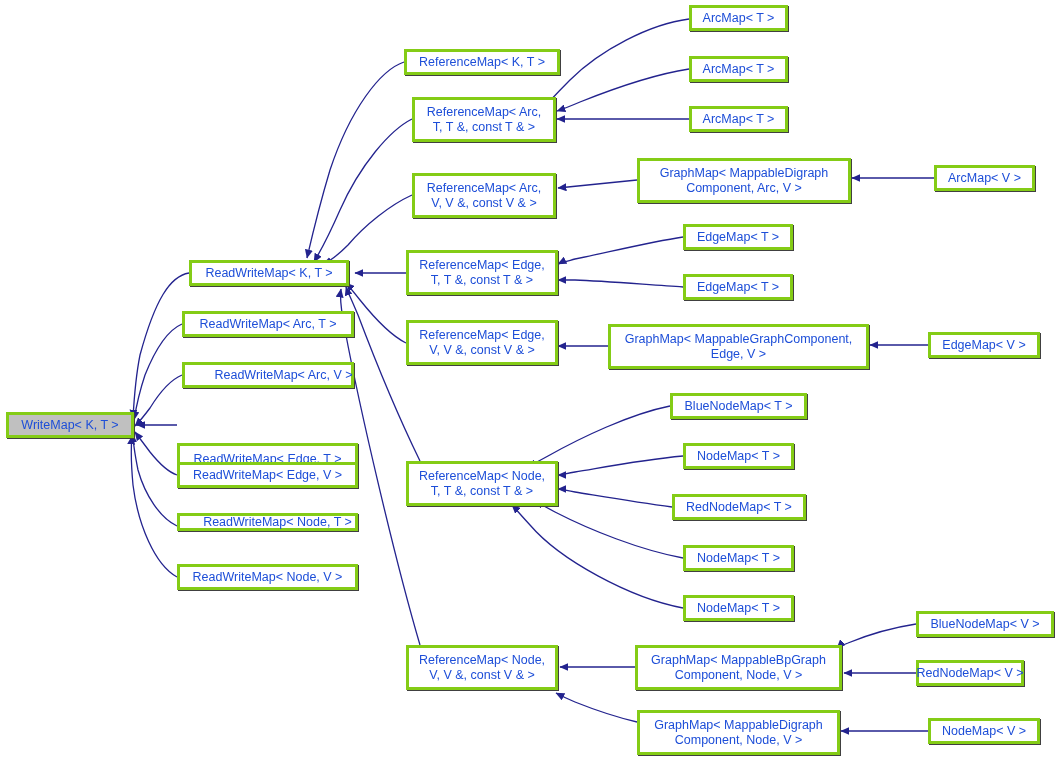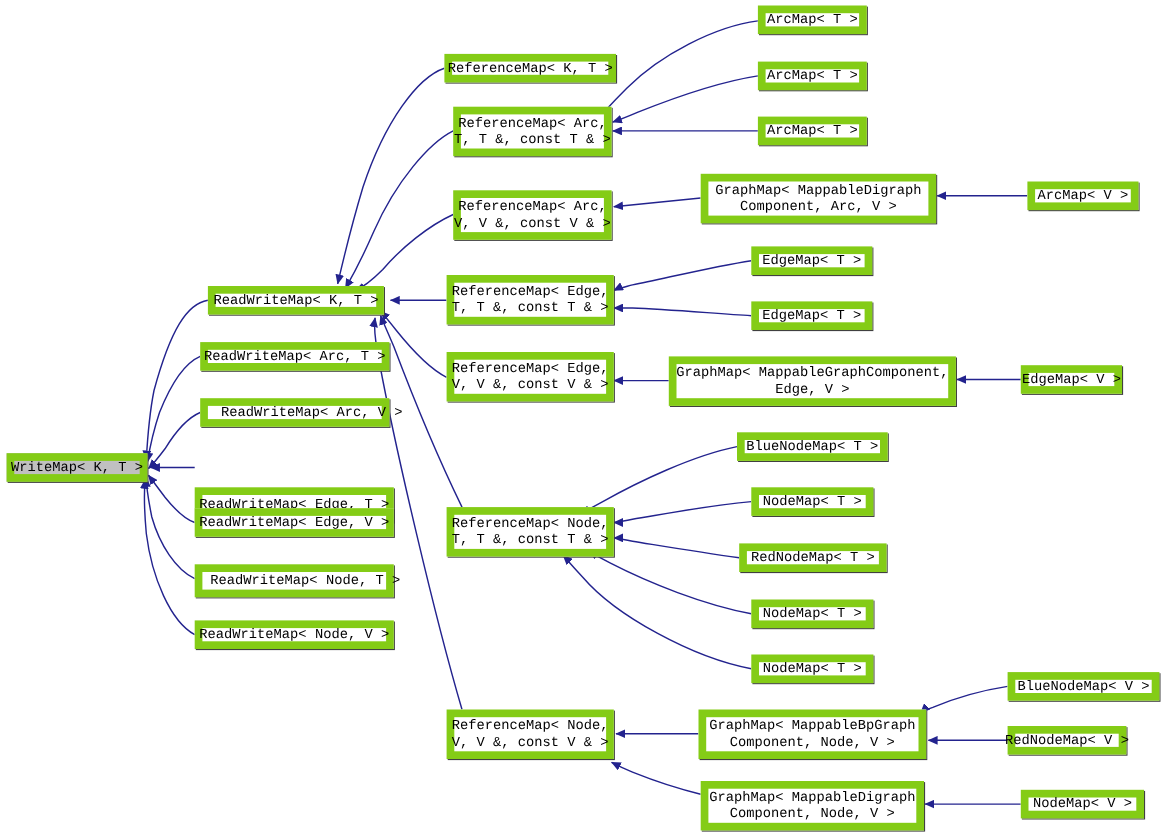--- a/index.html
+++ b/index.html
@@ -21,33 +21,32 @@
     position: absolute;
     left: 0;
     top: 0;
     width: 1059px;
     height: 757px;
     pointer-events: none;
   }
   .node {
     position: absolute;
     box-sizing: border-box;
-    border: 7px solid #84cc16;
+    border: 3px solid #84cc16;
     background: #ffffff;
-    color: #000000;
+    color: #1d4ed8;
     font-size: 12.5px;
     line-height: 15px;
     text-align: center;
     display: flex;
     align-items: center;
     justify-content: center;
     white-space: pre;
     z-index: 5;
     box-shadow: 1px 1px 0 0 #404040;
-    font-family: Liberation Mono, monospace;
   }
   .node.highlight {
     background: #c0c0c0;
   }
 </style>
 </head>
 <body>
 
 <div id="diagram">
   <svg id="edges" width="1059" height="757" viewBox="0 0 1059 757" xmlns="http://www.w3.org/2000/svg">
@@ -92,21 +91,21 @@
         <path d="M 928,731 L 841,731" fill="none" stroke="#23238e" stroke-width="1.3" marker-end="url(#arrowhead)"></path>
       </g>
   </svg>
   <div id="node-layer">
       <div class="node highlight" style="left: 6px; top: 412px; width: 128px; height: 26px;">WriteMap&lt; K, T &gt;</div>
       <div class="node" style="left: 189px; top: 260px; width: 160px; height: 26px;">ReadWriteMap&lt; K, T &gt;</div>
       <div class="node" style="left: 182px; top: 311px; width: 172px; height: 26px; text-align: right;">ReadWriteMap&lt; Arc, T &gt;</div>
       <div class="node" style="left: 182px; top: 362px; width: 172px; height: 26px; padding-left: 31px;">ReadWriteMap&lt; Arc, V &gt;</div>
       <div class="node" style="left: 177px; top: 412px; width: 181px; height: 32px; margin-top: 31px;">ReadWriteMap&lt; Edge, T &gt;</div>
       <div class="node" style="left: 177px; top: 462px; width: 181px; height: 26px;">ReadWriteMap&lt; Edge, V &gt;</div>
-      <div class="node" style="left: 177px; top: 513px; width: 181px; height: 30px; padding-left: 20px;">ReadWriteMap&lt; Node, T &gt;</div>
+      <div class="node" style="left: 177px; top: 513px; width: 181px; height: 18px; padding-left: 20px;">ReadWriteMap&lt; Node, T &gt;</div>
       <div class="node" style="left: 177px; top: 564px; width: 181px; height: 26px;">ReadWriteMap&lt; Node, V &gt;</div>
       <div class="node" style="left: 404px; top: 49px; width: 156px; height: 26px;">ReferenceMap&lt; K, T &gt;</div>
       <div class="node" style="left: 412px; top: 97px; width: 144px; height: 45px;">ReferenceMap&lt; Arc,
 T, T &amp;, const T &amp; &gt;</div>
       <div class="node" style="left: 412px; top: 173px; width: 144px; height: 45px;">ReferenceMap&lt; Arc,
 V, V &amp;, const V &amp; &gt;</div>
       <div class="node" style="left: 406px; top: 250px; width: 152px; height: 45px;">ReferenceMap&lt; Edge,
 T, T &amp;, const T &amp; &gt;</div>
       <div class="node" style="left: 406px; top: 320px; width: 152px; height: 45px;">ReferenceMap&lt; Edge,
 V, V &amp;, const V &amp; &gt;</div>
@@ -117,21 +116,21 @@
       <div class="node" style="left: 689px; top: 5px; width: 99px; height: 26px;">ArcMap&lt; T &gt;</div>
       <div class="node" style="left: 689px; top: 56px; width: 99px; height: 26px;">ArcMap&lt; T &gt;</div>
       <div class="node" style="left: 689px; top: 106px; width: 99px; height: 26px;">ArcMap&lt; T &gt;</div>
       <div class="node" style="left: 637px; top: 158px; width: 214px; height: 45px;">GraphMap&lt; MappableDigraph
 Component, Arc, V &gt;</div>
       <div class="node" style="left: 934px; top: 165px; width: 101px; height: 26px;">ArcMap&lt; V &gt;</div>
       <div class="node" style="left: 683px; top: 224px; width: 110px; height: 26px;">EdgeMap&lt; T &gt;</div>
       <div class="node" style="left: 683px; top: 274px; width: 110px; height: 26px;">EdgeMap&lt; T &gt;</div>
       <div class="node" style="left: 608px; top: 324px; width: 261px; height: 45px;">GraphMap&lt; MappableGraphComponent,
 Edge, V &gt;</div>
-      <div class="node" style="left: 928px; top: 332px; width: 92px; height: 26px;">EdgeMap&lt; V &gt;</div>
+      <div class="node" style="left: 928px; top: 332px; width: 112px; height: 26px;">EdgeMap&lt; V &gt;</div>
       <div class="node" style="left: 670px; top: 393px; width: 137px; height: 26px;">BlueNodeMap&lt; T &gt;</div>
       <div class="node" style="left: 683px; top: 443px; width: 111px; height: 26px;">NodeMap&lt; T &gt;</div>
       <div class="node" style="left: 672px; top: 494px; width: 134px; height: 26px;">RedNodeMap&lt; T &gt;</div>
       <div class="node" style="left: 683px; top: 545px; width: 111px; height: 26px;">NodeMap&lt; T &gt;</div>
       <div class="node" style="left: 683px; top: 595px; width: 111px; height: 26px;">NodeMap&lt; T &gt;</div>
       <div class="node" style="left: 635px; top: 645px; width: 207px; height: 45px;">GraphMap&lt; MappableBpGraph
 Component, Node, V &gt;</div>
       <div class="node" style="left: 916px; top: 611px; width: 138px; height: 26px;">BlueNodeMap&lt; V &gt;</div>
       <div class="node" style="left: 916px; top: 660px; width: 108px; height: 26px;">RedNodeMap&lt; V &gt;</div>
       <div class="node" style="left: 637px; top: 710px; width: 203px; height: 45px;">GraphMap&lt; MappableDigraph

